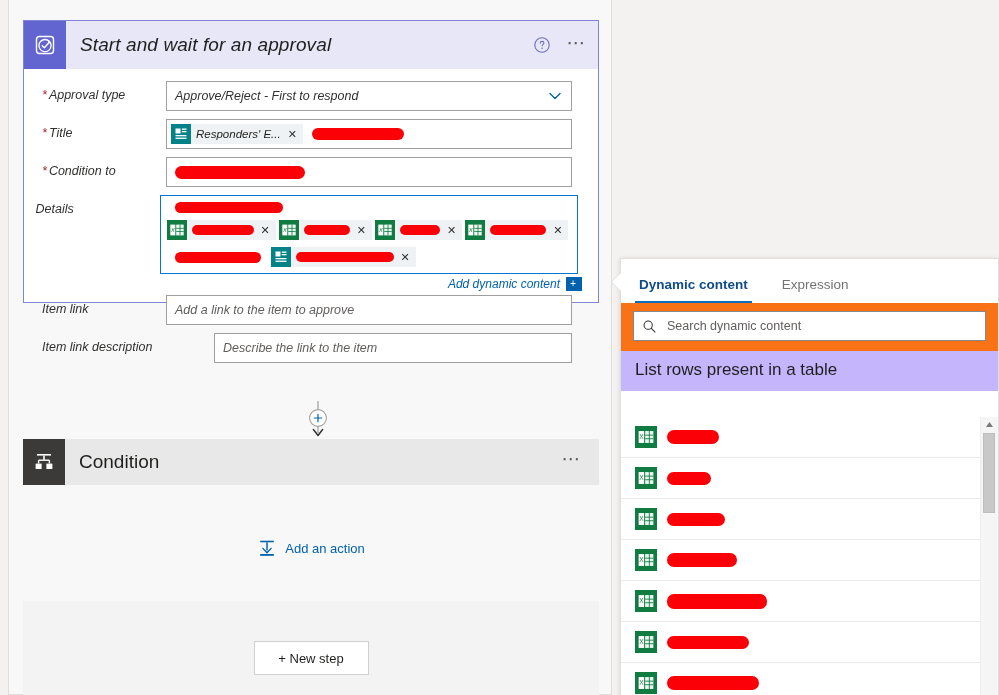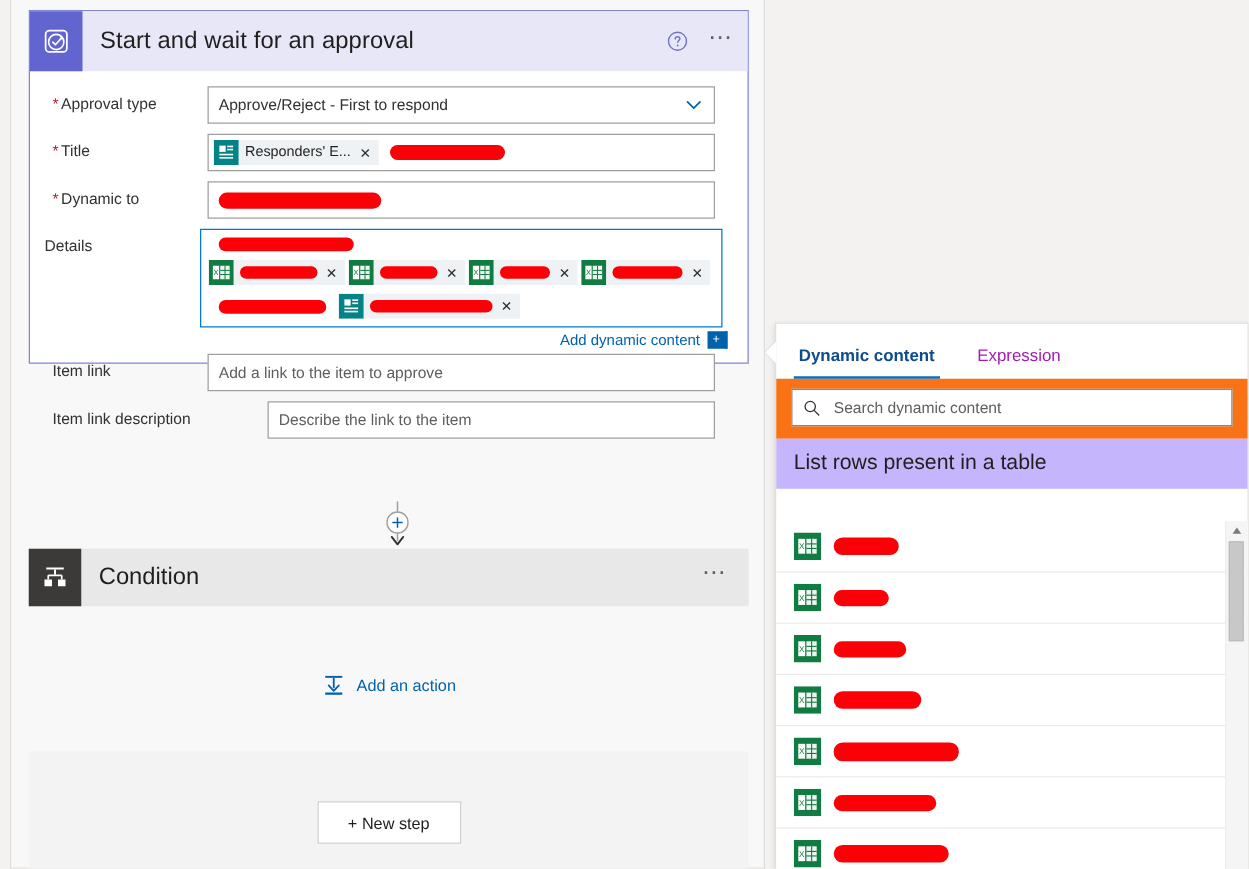--- a/index.html
+++ b/index.html
@@ -13,22 +13,22 @@
 
   
   #designer-canvas{
     position:absolute;left:8px;top:0;width:604px;height:695px;
     background:#f8f8f8;border:1px solid #e1dfdd;border-top:none;
     box-sizing:border-box;
   }
 
   
   #approval-card{
-    position:absolute;left:14px;top:8px;width:576px;height:283px;
-    background:#ffffff;border:1px solid #8183d6;box-sizing:border-box;
+    position:absolute;left:14px;top:20px;width:576px;height:283px;
+    background:#ffffff;border:1px solid #8183d6;box-sizing:border-box;font-style:italic;
   }
   #approval-header{
     height:48px;background:#e7e7f7;display:flex;align-items:center;
     position:relative;
   }
   .card-icon-box{
     width:42px;height:48px;background:#6264cf;
     display:flex;align-items:center;justify-content:center;flex:none;
   }
   #approval-title{
@@ -151,21 +151,21 @@
     position:absolute;left:-9px;top:14px;width:0;height:0;
     border-top:9px solid transparent;border-bottom:9px solid transparent;
     border-right:9px solid #ffffff;
     filter:drop-shadow(-1px 0 0 #e1dfdd);
   }
   #dyn-tabs{
     display:flex;align-items:flex-end;height:44px;padding:0 14px;
     border-bottom:none;
   }
   .dyn-tab{
-    font-size:13.5px;color:#a21caf;padding:0 4px 9px 4px;margin-right:26px;
+    font-size:13.5px;color:#737373;padding:0 4px 9px 4px;margin-right:26px;
     cursor:pointer;border-bottom:2px solid transparent;
   }
   .dyn-tab.active{color:#0f4c8a;font-weight:bold;border-bottom-color:#0f6cbd;}
   #dyn-search-wrap{background:#f97316;padding:8px 12px 10px 12px;}
   #dyn-search{
     height:30px;border:1px solid #8a8886;background:#fff;
     display:flex;align-items:center;padding:0 8px;box-sizing:border-box;
   }
   #dyn-search input{
     border:none;outline:none;flex:1;font-size:12.5px;color:#323130;
@@ -263,21 +263,21 @@
             <span class="chip-label">Responders' E...</span>
             <span class="chip-x">✕</span>
           </span>
           <span class="redact" style="width:92px;height:12px;margin-left:6px;"></span>
         </div>
       </div>
     </div>
 
     <div class="form-row" style="margin-top:8px;">
       <div class="field-label">
-        <span class="req-star">*</span><span>Dynamic to</span>
+        <span class="req-star">*</span><span>Condition to</span>
       </div>
       <div class="field-ctl">
         <div class="input-box">
           <span class="redact" style="width:130px;height:13px;"></span>
         </div>
       </div>
     </div>
 
     <div class="form-row" style="margin-top:8px;">
       <div class="field-label">

